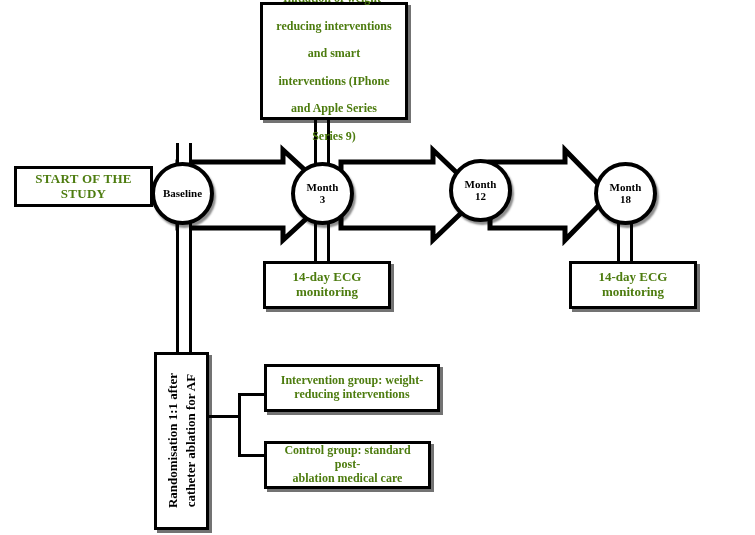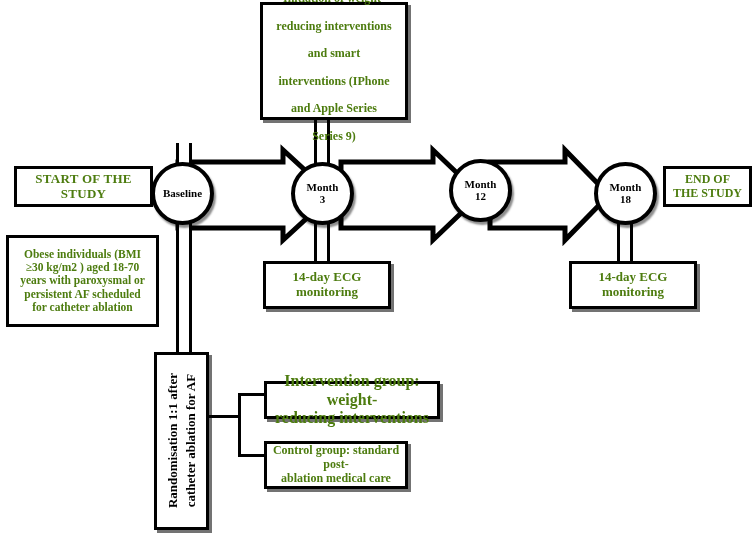--- a/index.html
+++ b/index.html
@@ -181,56 +181,45 @@
       <span class="u">Series 9)</span>
     </span>
   </div>
 
 
   <div class="box" style="left:14px; top:166px; width:139px; height:41px; font-size:13px; letter-spacing:0.3px;">
     <span class="txt">START OF THE
 STUDY</span>
   </div>
 
-  <div class="box" style="left:663px; top:166px; width:89px; height:41px; font-size:12px;">
-    <span class="txt">END OF
-THE STUDY</span>
-  </div>
-
-  <div class="box" style="left:6px; top:235px; width:153px; height:92px; font-size:11.5px;">
-    <span class="txt">Obese individuals (BMI
-≥30 kg/m2 ) aged 18-70
-years with paroxysmal or
-persistent AF scheduled
-for catheter ablation</span>
-  </div>
+
 
   <div class="box box-shadow" style="left:263px; top:261px; width:128px; height:48px; font-size:13px;">
     <span class="txt">14-day ECG
 monitoring</span>
   </div>
 
   <div class="box box-shadow" style="left:569px; top:261px; width:128px; height:48px; font-size:13px;">
     <span class="txt">14-day ECG
 monitoring</span>
   </div>
 
   <div class="vbox" style="left:154px; top:352px; width:55px; height:178px;">
     <div class="vtxt">
       <span>Randomisation 1:1 after</span>
       <span>catheter ablation for AF</span>
     </div>
   </div>
 
-  <div class="box box-shadow" style="left:264px; top:381px; width:176px; height:38px; font-size:16px;">
+  <div class="box box-shadow" style="left:264px; top:364px; width:176px; height:48px; font-size:12px;">
     <span class="txt">Intervention group: weight-
 reducing interventions</span>
   </div>
 
-  <div class="box box-shadow" style="left:264px; top:441px; width:144px; height:48px; font-size:12px;">
+  <div class="box box-shadow" style="left:264px; top:441px; width:167px; height:48px; font-size:12px;">
     <span class="txt">Control group: standard post-
 ablation medical care</span>
   </div>
 
   <div class="circle" style="left:151px; top:162px; width:63px; height:63px;">
     <span class="txt">Baseline</span>
   </div>
 
   <div class="circle" style="left:291px; top:162px; width:63px; height:63px;">
     <span class="txt">Month

